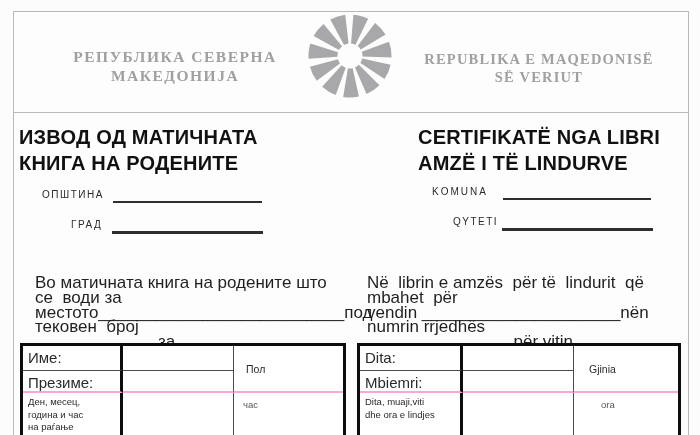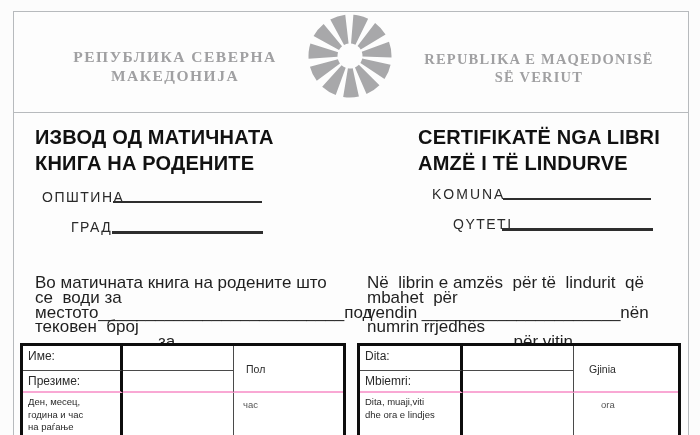--- a/index.html
+++ b/index.html
@@ -18,35 +18,35 @@
     position:absolute; text-align:center; color:#a0a0a2;
     font-family:"Liberation Serif", serif; font-weight:bold; white-space:pre-line;
   }
   .republic-name.mk { left:40px; top:47px; width:270px; font-size:15.5px; letter-spacing:1.5px; line-height:19px; }
   .republic-name.sq { left:398px; top:50px; width:282px; font-size:14.5px; letter-spacing:1.2px; line-height:18px; }
   .emblem { position:absolute; left:308px; top:14px; width:84px; height:84px; }
   .doc-title {
     position:absolute; top:124px; font-weight:bold; font-size:20px; line-height:26px;
     letter-spacing:0.2px; white-space:pre-line; color:#111;
   }
-  .doc-title.mk { left:35px; }
+  .doc-title.mk { left:19px; }
   .doc-title.sq { left:418px; }
-  .field-label { position:absolute; font-size:14px; letter-spacing:1.5px; color:#2a2a2a; }
+  .field-label { position:absolute; font-size:10px; letter-spacing:1.5px; color:#2a2a2a; }
   .blank-line { position:absolute; height:2px; background:#2e2e2e; }
   .intro {
     position:absolute; top:276px; width:305px; font-size:17px; line-height:14.8px;
     white-space:pre-wrap; color:#1f1f1f;
   }
   .intro.mk { left:35px; }
   .intro.sq { left:367px; }
   .tbl { position:absolute; top:343px; display:grid; border:3px solid #0d0d0d; background:#fff;
          grid-template-rows:25px 22px 72px; }
   .tbl.mk { left:20px;  grid-template-columns:100px 111px 109px; }
   .tbl.sq { left:357px; grid-template-columns:103px 111px 104px; }
-  .cell { box-sizing:border-box; font-size:12px; color:#2a2a2a; padding:3px 5px; overflow:hidden; }
+  .cell { box-sizing:border-box; font-size:15px; color:#2a2a2a; padding:3px 5px; overflow:hidden; }
   .bR3 { border-right:3px solid #0d0d0d; }
   .bR1 { border-right:1px solid #4a4a4a; }
   .bB1 { border-bottom:1px solid #4a4a4a; }
   .bB2 { border-bottom:2px solid #f9a8d4; }
   .g11{grid-area:1/1;} .g12{grid-area:1/2;} .g21{grid-area:2/1;} .g22{grid-area:2/2;}
   .gsex{grid-area:1/3/3/4; display:flex; align-items:center; padding-left:12px; font-size:10.5px;}
   .tbl.sq .gsex{ padding-left:15px; }
   .g31{grid-area:3/1; white-space:pre-line; line-height:12.5px; font-size:9.5px;}
   .g32{grid-area:3/2;} 
   .g33{grid-area:3/3; color:#555; font-size:9.5px; padding-top:6px; padding-left:9px;}

